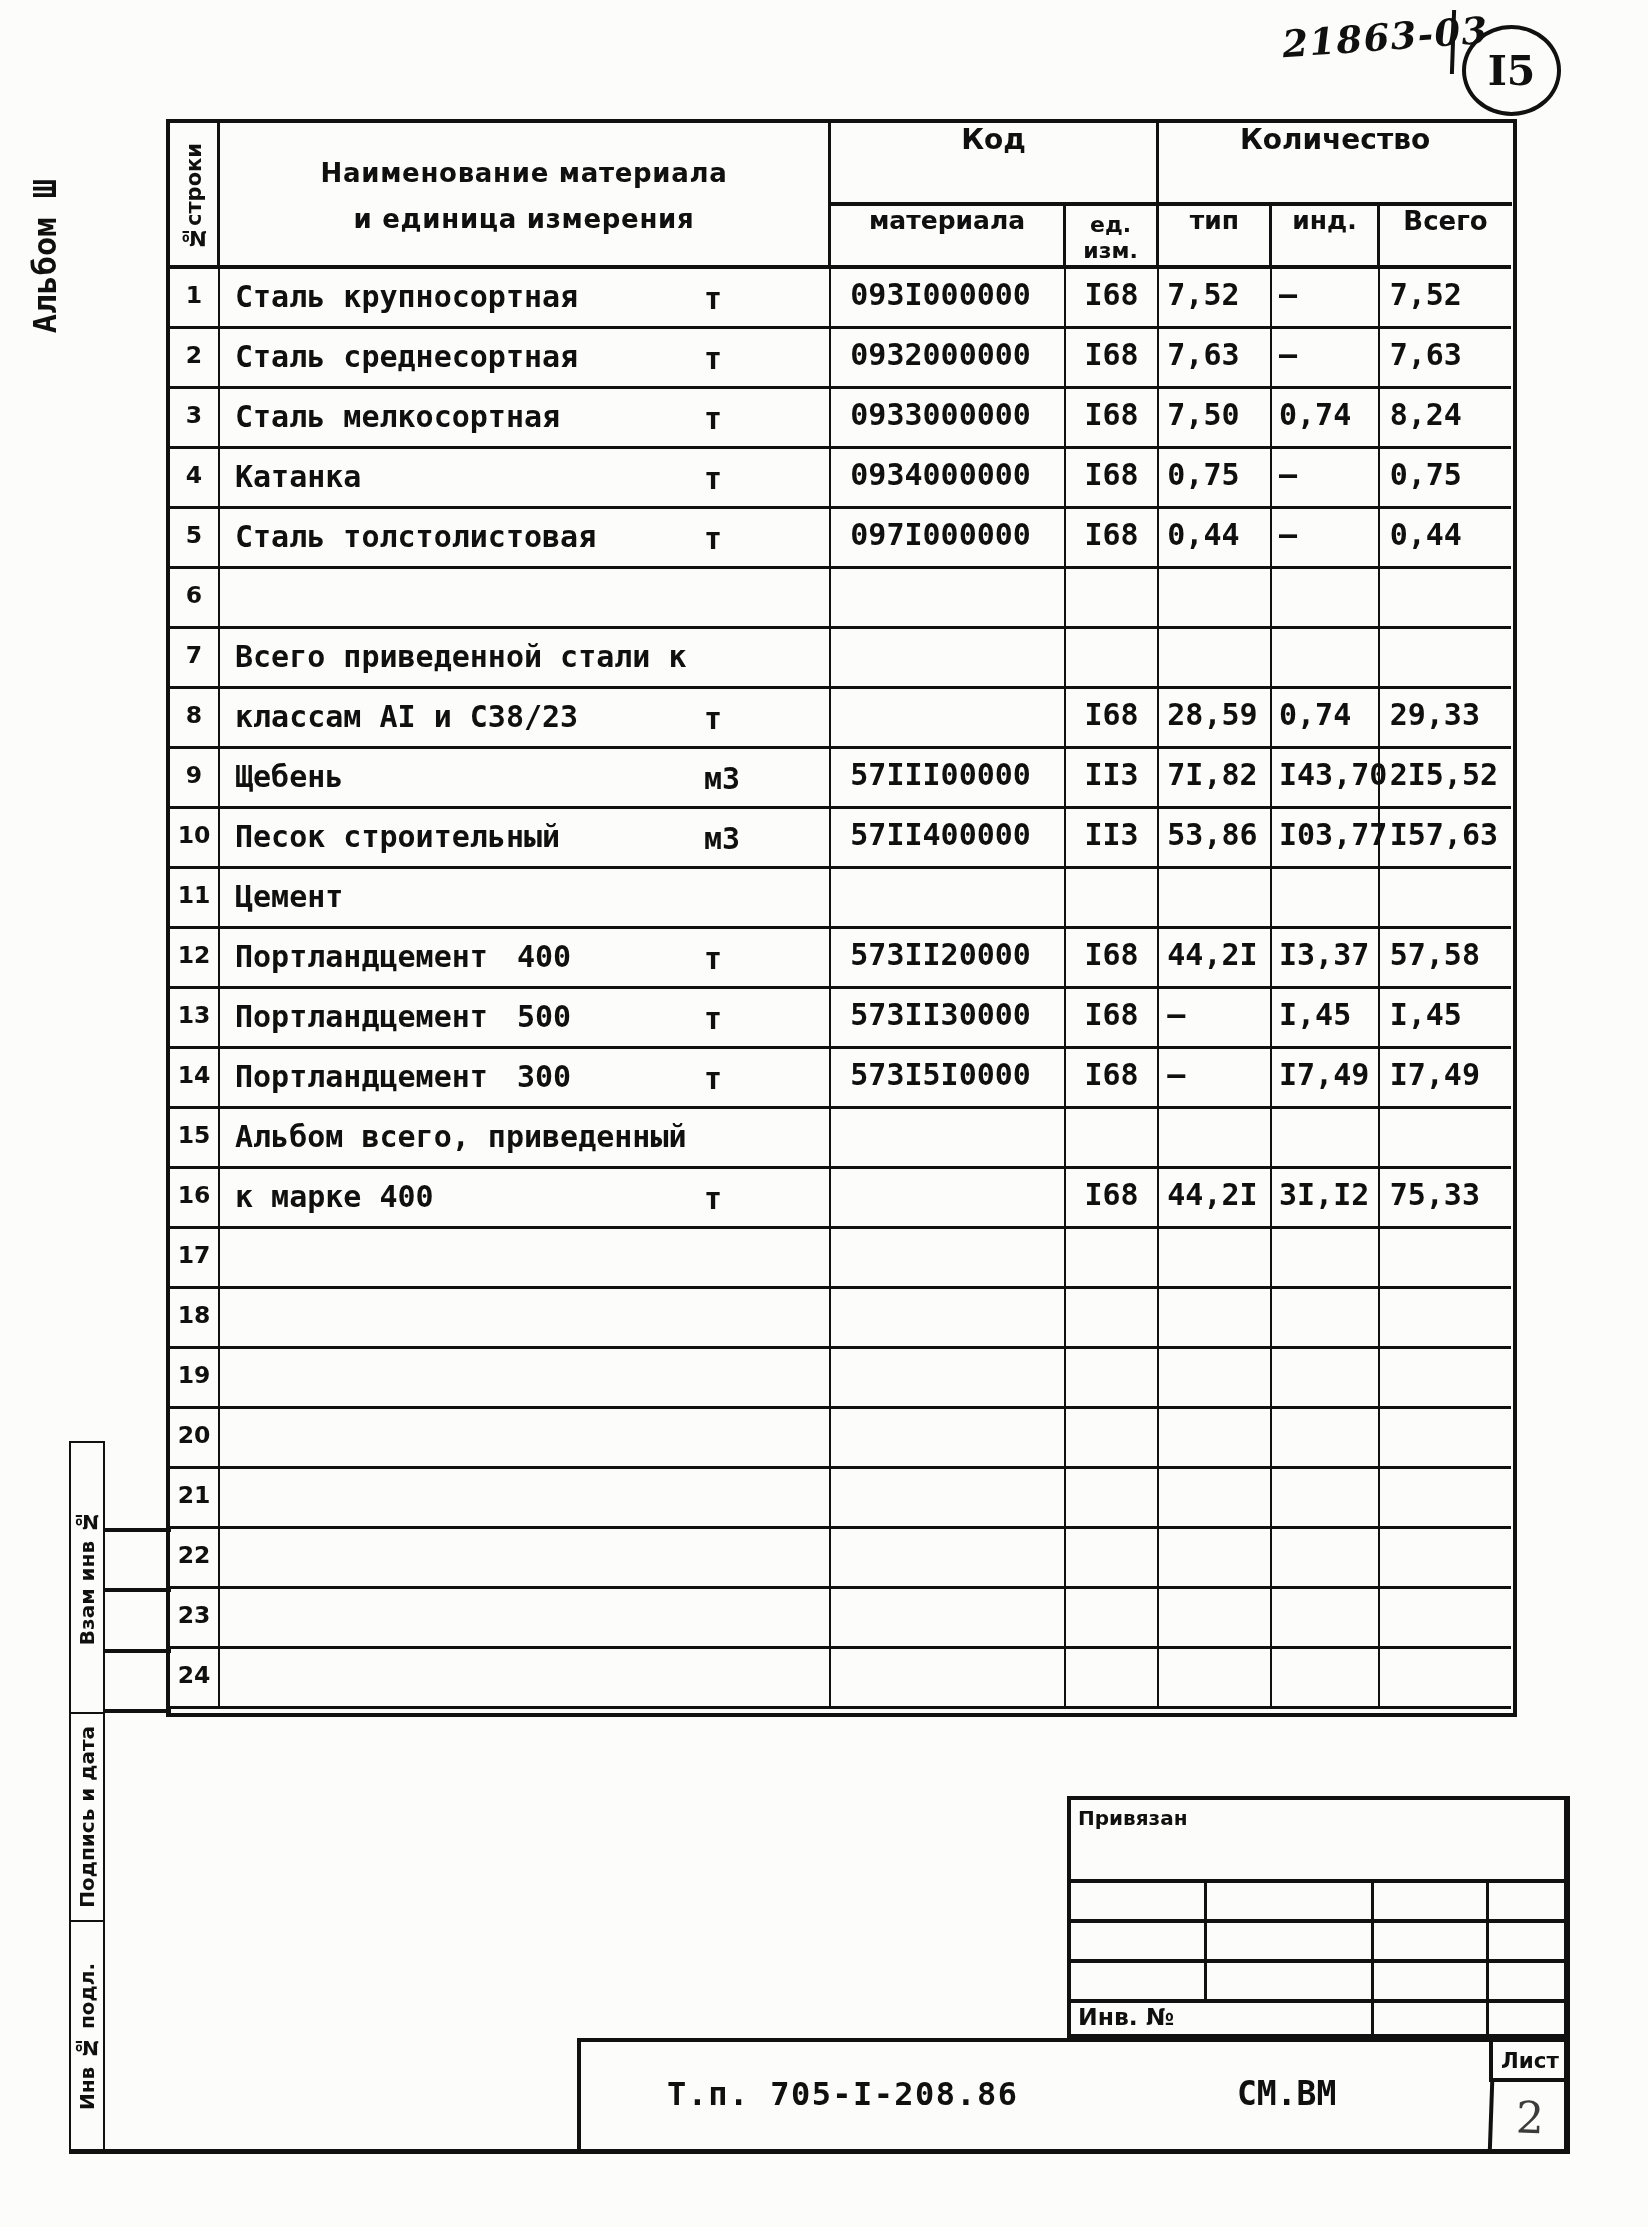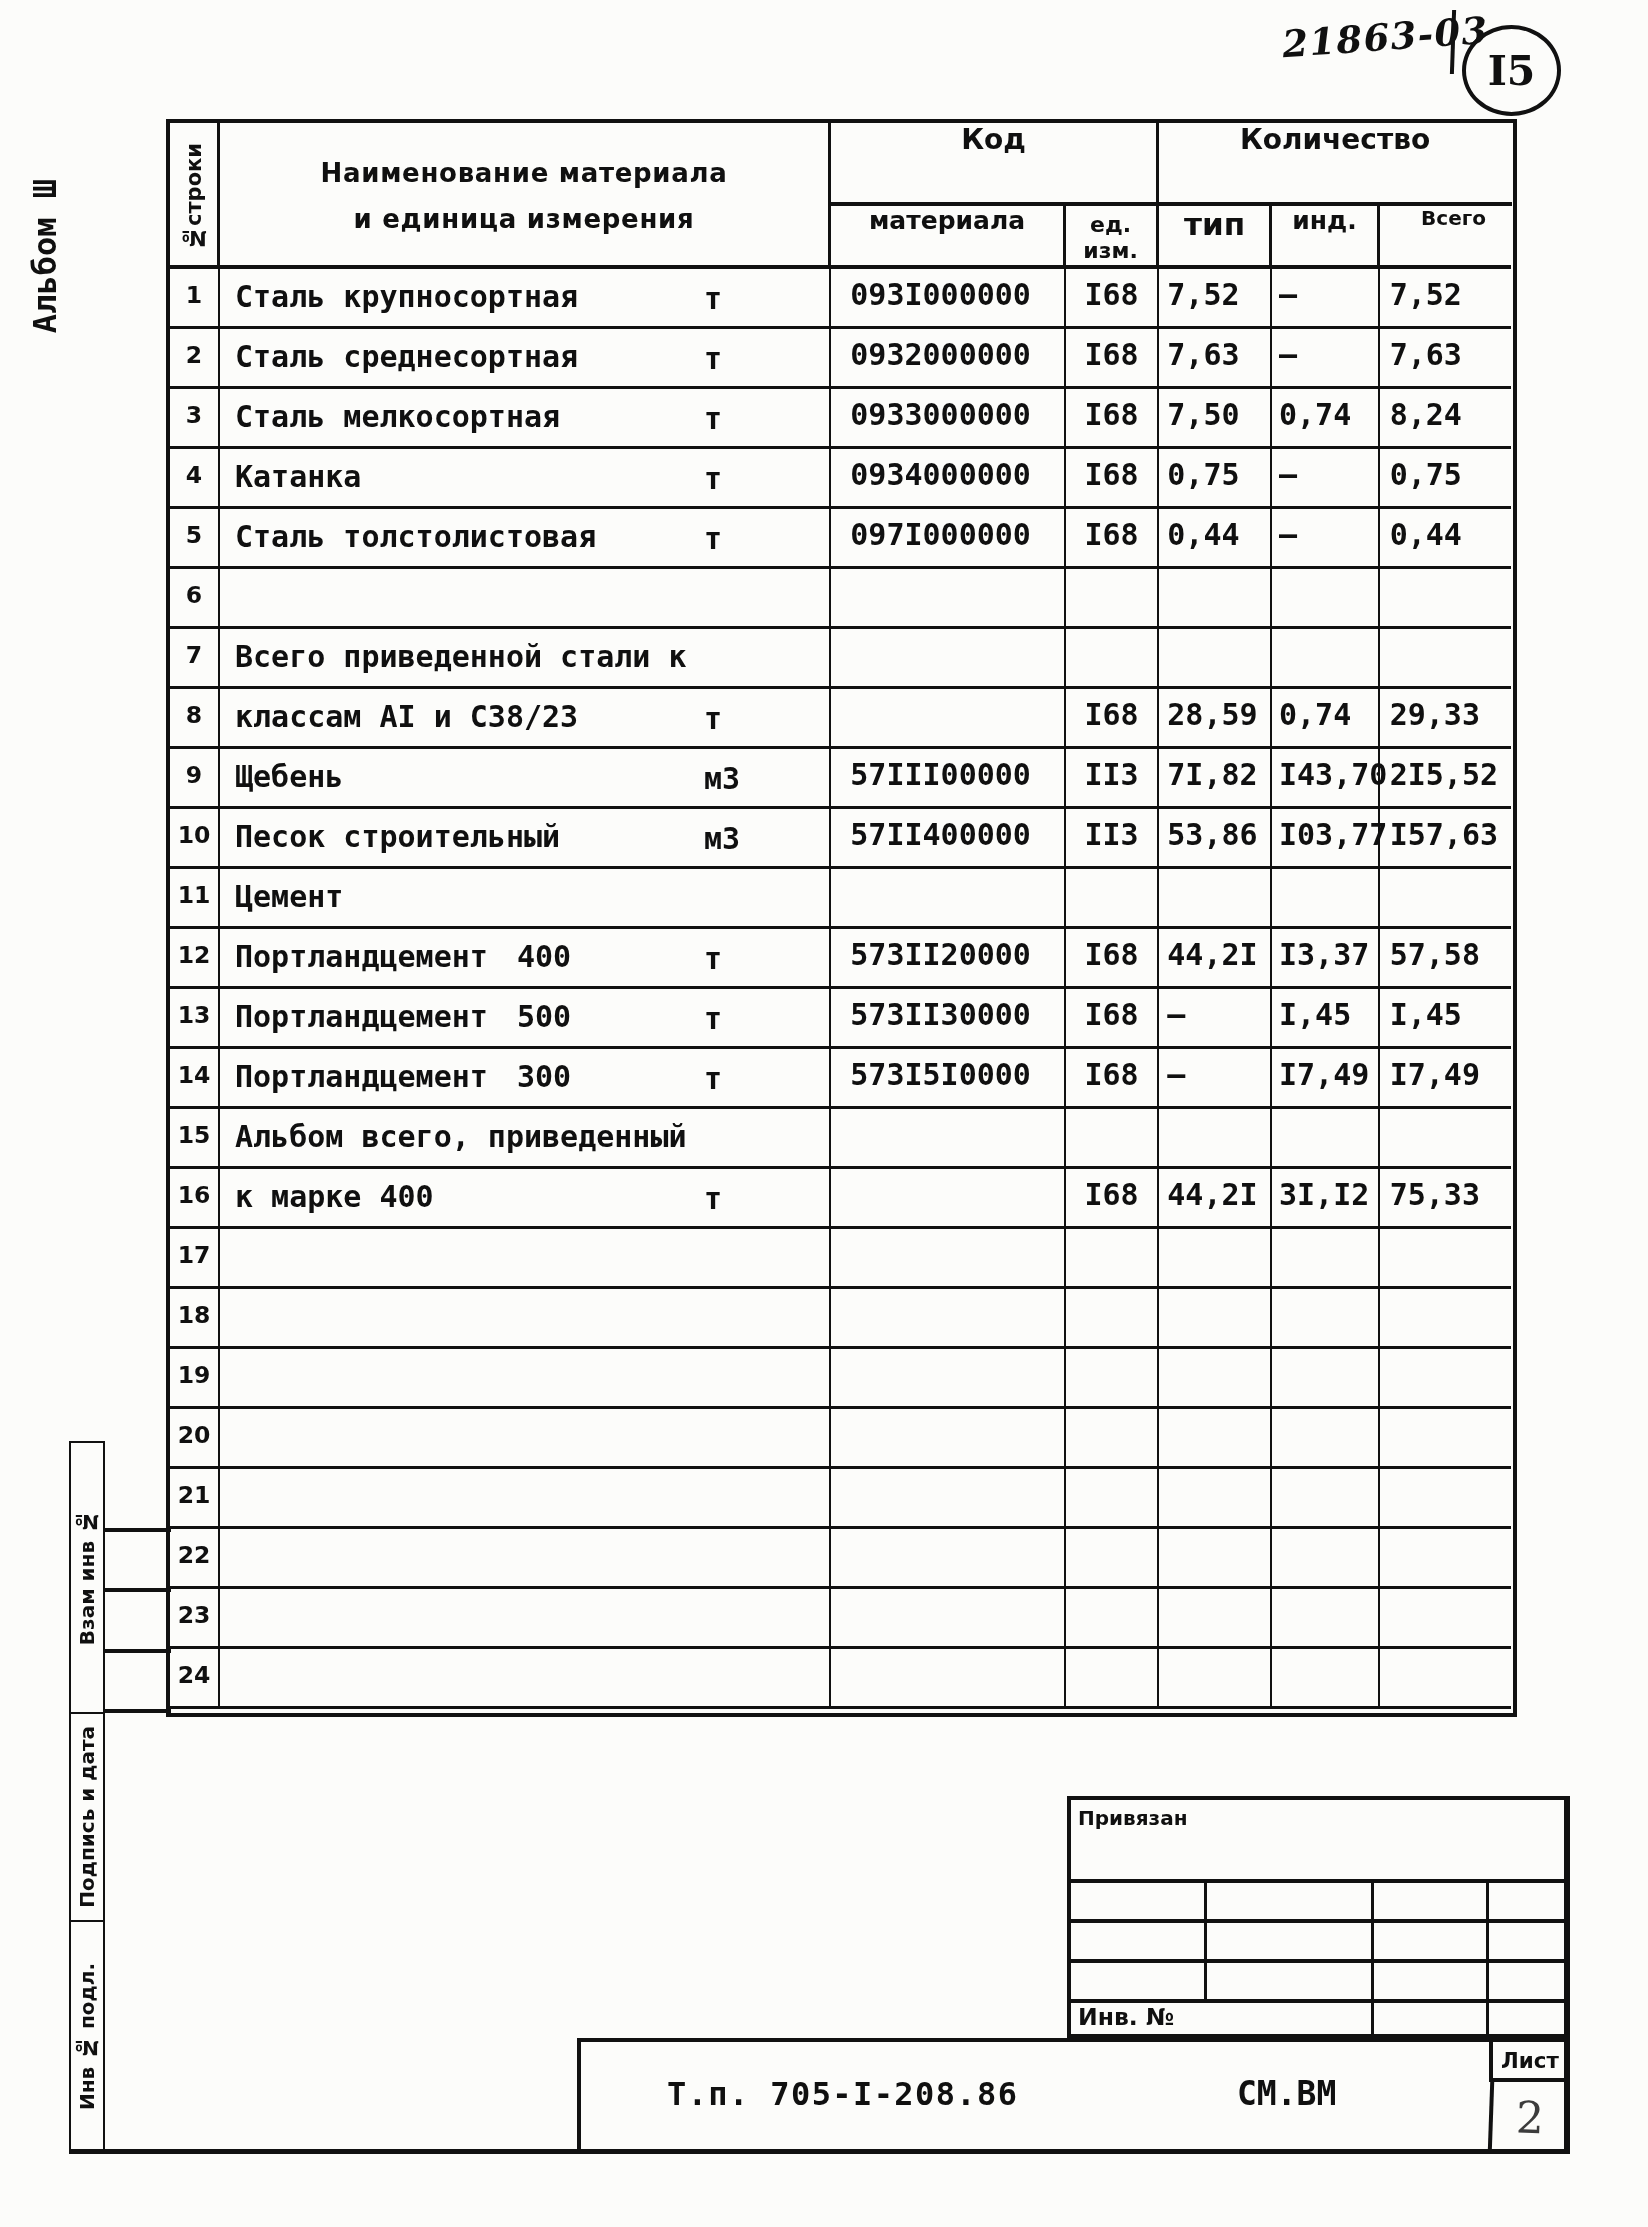--- a/index.html
+++ b/index.html
@@ -25,23 +25,23 @@
          font-weight:bold;text-align:center;}
   .vline{position:absolute;width:2.8px;background:#111;}
   .hline{position:absolute;height:3.5px;background:#111;}
   .rowno-h{left:0;top:0;width:47px;height:146px;}
   .rowno-h .vtext{font-size:21px;height:100%;}
   .name-h{left:50px;top:0;width:608px;height:146px;flex-direction:column;font-size:26px;letter-spacing:0.7px;line-height:46px;}
   .kod-h{left:661px;top:0;width:325px;height:79px;font-size:28px;}
   .qty-h{left:989px;top:0;width:352px;height:79px;font-size:28px;}
   .mat-h{left:661px;top:83px;width:232px;height:63px;font-size:25px;}
   .ed-h{left:895px;top:83px;width:91px;height:63px;font-size:22px;line-height:26px;flex-direction:column;}
-  .tip-h{left:989px;top:83px;width:111px;height:63px;font-size:31px;}
+  .tip-h{left:989px;top:83px;width:111px;height:63px;font-size:25px;}
   .ind-h{left:1102px;top:83px;width:105px;height:63px;font-size:25px;}
-  .vsego-h{left:1210px;top:83px;width:131px;height:63px;font-size:20px;margin-left:8px;}
+  .vsego-h{left:1210px;top:83px;width:131px;height:63px;font-size:26px;}
   .rows{position:absolute;left:0;top:146px;width:1341px;}
   .row{display:grid;grid-template-columns:50px 611px 235px 93px 113px 108px 131px;
        height:60px;box-sizing:border-box;border-bottom:3.5px solid #111;}
   .c{box-sizing:border-box;border-right:2.8px solid #111;position:relative;
      font-family:"DejaVu Sans Mono",monospace;font-weight:bold;font-size:30px;
      padding-top:8.3px;overflow:visible;white-space:nowrap;}
   .c:last-child{border-right:none;}
   .c.no{font-family:"DejaVu Sans",sans-serif;font-size:23.5px;text-align:center;padding-top:12.4px;}
   .c.name .nm{position:absolute;left:15px;top:9.7px;}
   .c.name .gr{position:absolute;left:297px;top:9.7px;}

